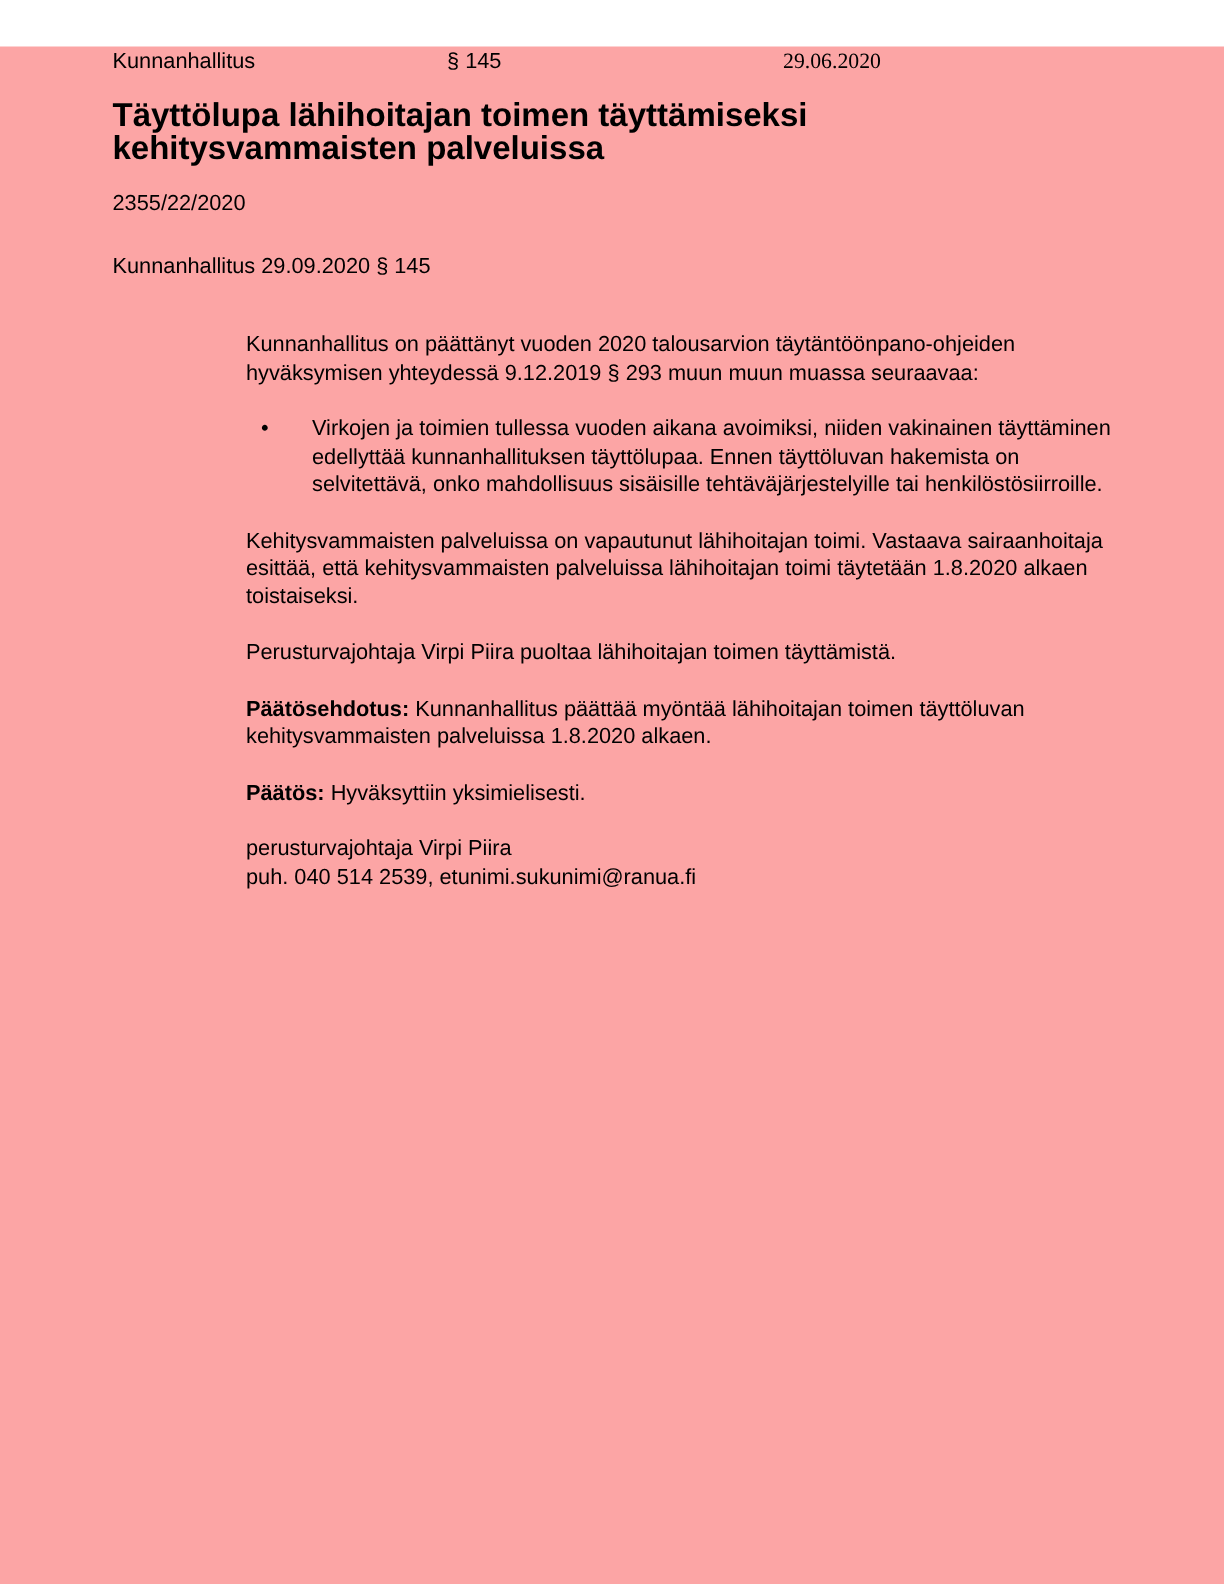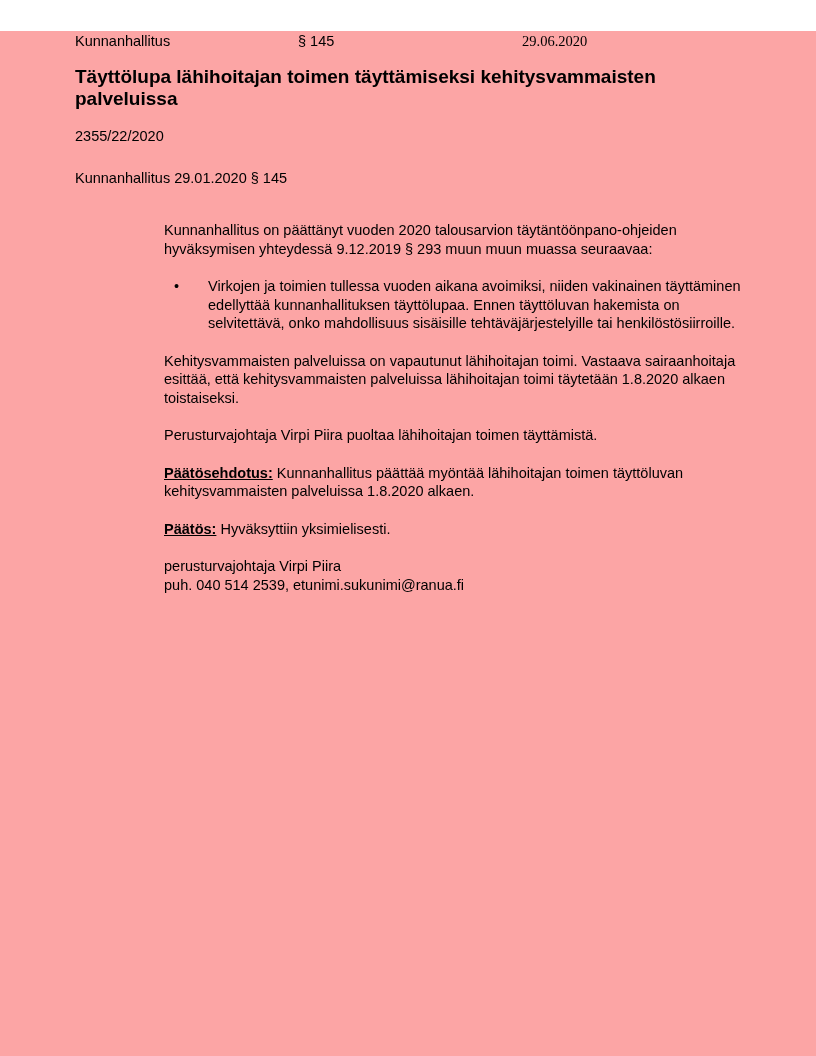--- a/index.html
+++ b/index.html
@@ -25,21 +25,21 @@
   }
   .doc-header span { position: absolute; top: 0; white-space: nowrap; }
   .hdr-left   { left: 0; }
   .hdr-center { left: 223px; }
   .hdr-right  { left: 447px; font-family: Liberation Serif, serif; }
   .doc-title {
     position: absolute;
     left: 75px;
     top: 35px;
     width: 620px;
-    font-size: 19px;
+    font-size: 22px;
     line-height: 22px;
     font-weight: bold;
   }
   .case-number {
     position: absolute;
     left: 75px;
     top: 96px;
   }
   .section-ref {
     position: absolute;
@@ -58,40 +58,39 @@
     margin: 0 0 19px 0;
   }
   .bullet-marker {
     width: 44px;
     flex: 0 0 44px;
     padding-left: 10px;
   }
   .bullet-text { flex: 1; }
   .label {
     font-weight: bold;
-    text-decoration: underline;
   }
   .contact-info div { margin: 0; }
 </style>
 </head>
 <body>
 
 <div class="page">
 
   <div class="doc-header">
     <span class="hdr-left">Kunnanhallitus</span>
     <span class="hdr-center">§ 145</span>
     <span class="hdr-right">29.06.2020</span>
   </div>
 
   <h1 class="doc-title">Täyttölupa lähihoitajan toimen täyttämiseksi kehitysvammaisten palveluissa</h1>
 
   <div class="case-number">2355/22/2020</div>
 
-  <div class="section-ref">Kunnanhallitus 29.01.2020 § 145</div>
+  <div class="section-ref">Kunnanhallitus 29.09.2020 § 145</div>
 
   <div class="body-block">
 
     <p>Kunnanhallitus on päättänyt vuoden 2020 talousarvion täytäntöönpano-ohjeiden hyväksymisen yhteydessä 9.12.2019 § 293 muun muun muassa seuraavaa:</p>
 
     <div class="bullet-item">
       <span class="bullet-marker">•</span>
       <span class="bullet-text">Virkojen ja toimien tullessa vuoden aikana avoimiksi, niiden vakinainen täyttäminen edellyttää kunnanhallituksen täyttölupaa. Ennen täyttöluvan hakemista on selvitettävä, onko mahdollisuus sisäisille tehtäväjärjestelyille tai henkilöstösiirroille.</span>
     </div>
 

